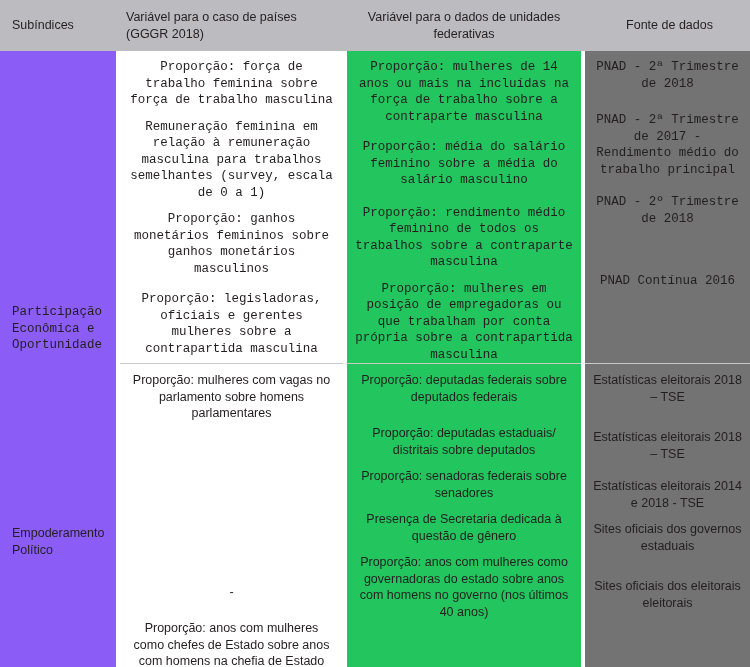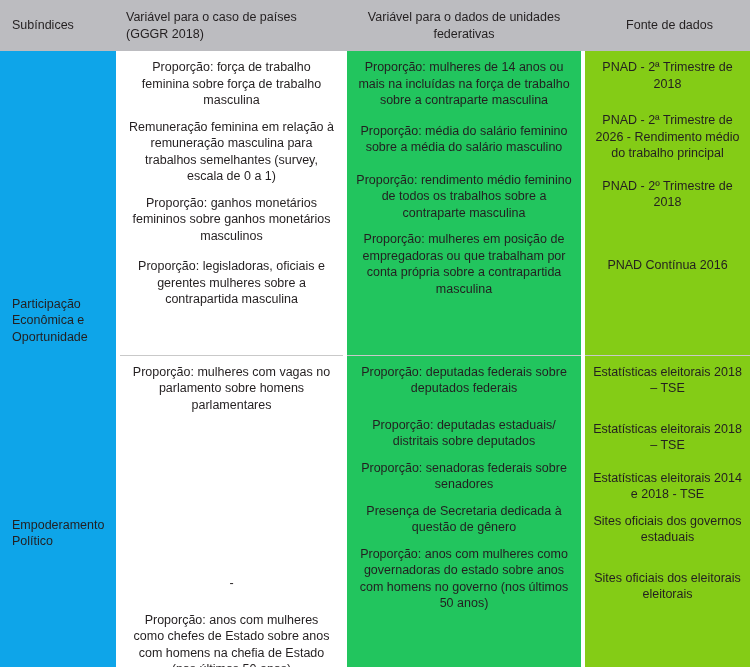--- a/index.html
+++ b/index.html
@@ -56,46 +56,46 @@
   tbody td {
     vertical-align: bottom;
     font-size: 12.5px;
     line-height: 16.5px;
     padding: 0;
     border: none;
     box-sizing: border-box;
   }
 
   td.col-sub {
-    background: #0ea5e9;
+    background: #8b5cf6;
     text-align: left;
     padding: 0 6px 10px 12px;
     vertical-align: bottom;
   }
   td.col-paises {
     background: #ffffff;
     text-align: center;
     padding: 0;
   }
   td.col-uf {
     background: #22c55e;
     text-align: center;
     padding: 0;
   }
   td.col-fonte {
-    background: #84cc16;
+    background: #737373;
     text-align: center;
     padding: 0;
   }
 
   
   td.col-sub { border-right: 4px solid #ffffff; }
   td.col-uf  { border-left: 4px solid #ffffff; border-right: 4px solid #ffffff; }
 
-  tr.section-a td { height: 304px; }
+  tr.section-a td { height: 304px; font-family: Liberation Mono, monospace; }
   tr.section-b td { height: 312px; }
 
   tr.section-a td.col-sub,
   tr.section-b td.col-sub { border-bottom: none; }
 
   
   tr.section-a td { border-bottom: 1px solid #c9c9c9; }
 
   .stack {
     display: flex;
@@ -189,21 +189,21 @@
             <div class="gap-10"></div>
             <div class="entry">Proporção: mulheres em posição de empregadoras ou que trabalham por conta própria sobre a contrapartida masculina</div>
             <div class="flexfill"></div>
           </div>
         </td>
 
         <td class="col-fonte">
           <div class="stack pad-top">
             <div class="entry">PNAD - 2ª Trimestre de 2018</div>
             <div class="gap-20"></div>
-            <div class="entry">PNAD - 2ª Trimestre de 2026 - Rendimento médio do trabalho principal</div>
+            <div class="entry">PNAD - 2ª Trimestre de 2017 - Rendimento médio do trabalho principal</div>
             <div class="gap-16"></div>
             <div class="entry">PNAD - 2º Trimestre de 2018</div>
             <div class="gap-46"></div>
             <div class="entry">PNAD Contínua 2016</div>
             <div class="flexfill"></div>
           </div>
         </td>
       </tr>
 
       <tr class="section-b">
@@ -229,21 +229,21 @@
         <td class="col-uf">
           <div class="stack pad-top">
             <div class="entry">Proporção: deputadas federais sobre deputados federais</div>
             <div class="gap-20"></div>
             <div class="entry">Proporção: deputadas estaduais/ distritais sobre deputados</div>
             <div class="gap-10"></div>
             <div class="entry">Proporção: senadoras federais sobre senadores</div>
             <div class="gap-10"></div>
             <div class="entry">Presença de Secretaria dedicada à questão de gênero</div>
             <div class="gap-10"></div>
-            <div class="entry">Proporção: anos com mulheres como governadoras do estado sobre anos com homens no governo (nos últimos 50 anos)</div>
+            <div class="entry">Proporção: anos com mulheres como governadoras do estado sobre anos com homens no governo (nos últimos 40 anos)</div>
             <div class="flexfill"></div>
           </div>
         </td>
 
         <td class="col-fonte">
           <div class="stack pad-top">
             <div class="entry">Estatísticas eleitorais 2018 – TSE</div>
             <div class="gap-24"></div>
             <div class="entry">Estatísticas eleitorais 2018 – TSE</div>
             <div class="gap-16"></div>

